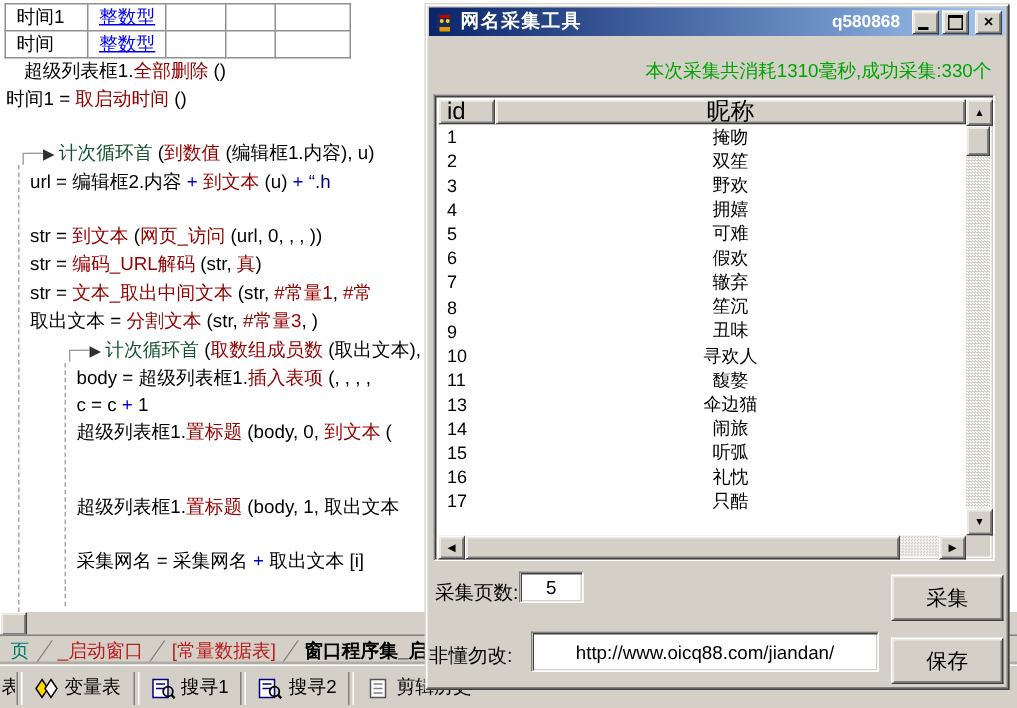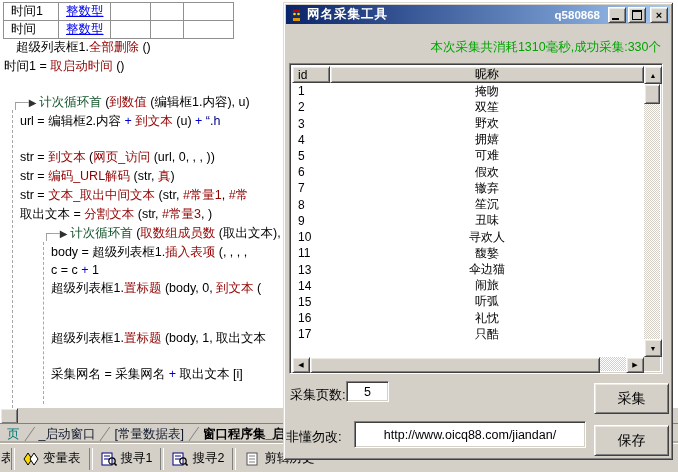--- a/index.html
+++ b/index.html
@@ -21,21 +21,21 @@
   .seg-p{color:#000000;} .seg-k{color:#14532d;} .seg-f{color:#920000;}
   .seg-o{color:#0000cc;} .seg-s{color:#000080;} .seg-c{color:#920000;}
   .seg-m{color:#9a9a9a;} .seg-ma{color:#303030;font-size:10px;}
   .guide{position:absolute;width:0;border-left:1px dashed #a8a8a8;}
   
   .escroll{position:absolute;left:0;top:408px;width:678px;height:15px;background:#d4d0c8;}
   .escroll .btn{position:absolute;left:0;top:0;width:16px;height:14px;}
   .tabrow{position:absolute;left:0;top:423px;width:678px;height:20px;background:#d4d0c8;
           border-top:1px solid #808080;display:flex;align-items:center;}
   .tab{font-size:12.5px;padding:2px 7px;white-space:nowrap;}
-  .tab.teal{color:#007878;} .tab.olive{color:#0f172a;} .tab.active{color:#000;font-weight:bold;}
+  .tab.teal{color:#007878;} .tab.olive{color:#b91c1c;} .tab.active{color:#000;font-weight:bold;}
   .tabsep{width:1px;height:15px;background:#808080;transform:skewX(-35deg);margin:0 2px;}
   .toolbar{position:absolute;left:0;top:443px;width:678px;height:29px;background:#d4d0c8;
            border-top:1px solid #ffffff;box-shadow:0 -2px 0 #b0aca4;display:flex;align-items:center;}
   .tbitem{display:flex;align-items:center;gap:4px;font-size:12.5px;padding:0 7px;white-space:nowrap;}
   .tbsep{width:2px;height:22px;border-left:1px solid #808080;border-right:1px solid #ffffff;margin:0 1px;}
   .tbpartial{width:9px;overflow:hidden;font-size:12.5px;margin-left:1px;}
   .icon{display:inline-flex;width:16px;height:14px;align-items:center;justify-content:center;}
   
   .dialog{position:absolute;left:283px;top:2px;width:390px;height:458px;background:#d4d0c8;
           box-shadow:inset 1px 1px 0 #dfdbd4, inset -1px -1px 0 #404040,
@@ -51,21 +51,21 @@
   .glyph-max{width:8px;height:7px;border:1px solid #000;border-top-width:2px;}
   .glyph-close{font-size:11px;font-weight:bold;line-height:10px;}
   .status{position:absolute;top:37px;right:12px;font-size:12.5px;color:#00a400;white-space:nowrap;}
   
   .listview{position:absolute;left:6px;top:61px;width:374px;height:311px;background:#fff;
             border:1px solid;border-color:#808080 #ffffff #ffffff #808080;
             box-shadow:inset 1px 1px 0 #404040, inset -1px -1px 0 #d4d0c8;
             box-sizing:border-box;padding:2px;display:flex;}
   .lv-main{width:354px;display:flex;flex-direction:column;}
   .lv-header{display:flex;height:17px;flex:none;}
-  .lv-h{font-size:12px;display:flex;align-items:center;box-sizing:border-box;}
+  .lv-h{font-size:16px;display:flex;align-items:center;box-sizing:border-box;}
   .lv-h.idcol{width:38px;padding-left:5px;}
   .lv-h.nickcol{flex:1;justify-content:center;}
   .lv-rows{height:276px;overflow:hidden;background:#fff;}
   .lv-row{display:flex;height:16.23px;align-items:center;font-size:12px;}
   .lv-id{width:38px;padding-left:6px;box-sizing:border-box;}
   .lv-nick{flex:1;text-align:center;}
   .hscroll{height:14px;flex:none;display:flex;}
   .hbtn,.vbtn{width:16px;height:14px;flex:none;display:flex;align-items:center;justify-content:center;
               font-size:7px;color:#000;}
   .hthumb{width:288px;height:14px;flex:none;}

